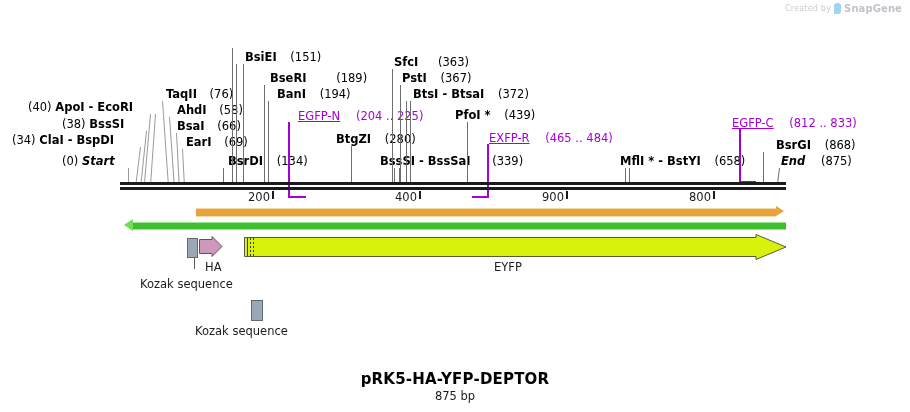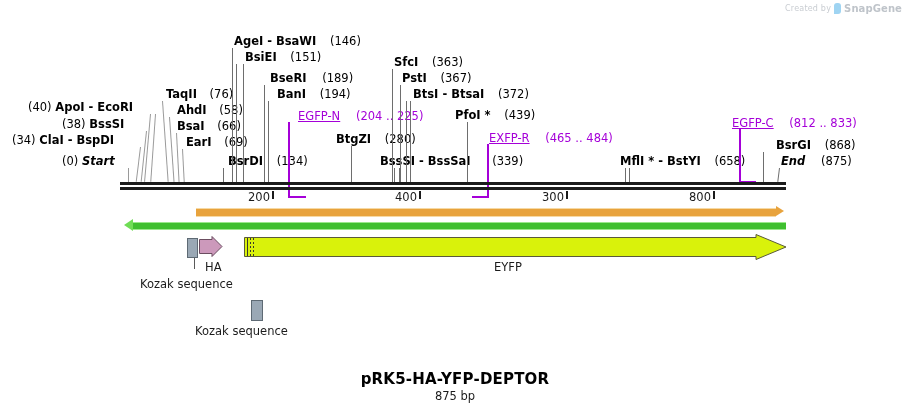--- a/index.html
+++ b/index.html
@@ -103,44 +103,40 @@
   </div>
   <div class="lbl" style="left:177px;top:120px;">
     <span class="nm">BsaI</span>
     <span class="pos" style="margin-left:9px">(66)</span>
   </div>
   <div class="lbl" style="left:186px;top:136px;">
     <span class="nm">EarI</span>
     <span class="pos" style="margin-left:9px">(69)</span>
   </div>
 
-  <div class="lbl" style="left:234px;top:35px;">
-    <span class="nm">AgeI  -  BsaWI</span>
-    <span class="pos" style="margin-left:10px">(146)</span>
-  </div>
   <div class="lbl" style="left:245px;top:51px;text-align:center;">
     <span class="nm">BsiEI</span>
     <span class="pos" style="margin-left:10px">(151)</span>
   </div>
   <div class="lbl" style="left:270px;top:72px;">
     <span class="nm">BseRI</span>
-    <span class="pos" style="margin-left:12px">(189)</span>
+    <span class="pos" style="margin-left:26px">(189)</span>
   </div>
   <div class="lbl" style="left:277px;top:88px;">
     <span class="nm">BanI</span>
     <span class="pos" style="margin-left:10px">(194)</span>
   </div>
   <div class="lbl" style="left:228px;top:155px;">
     <span class="nm">BsrDI</span>
     <span class="pos" style="margin-left:10px">(134)</span>
   </div>
 
   <div class="lbl" style="left:394px;top:56px;">
     <span class="nm">SfcI</span>
-    <span class="pos" style="margin-left:10px">(363)</span>
+    <span class="pos" style="margin-left:16px">(363)</span>
   </div>
   <div class="lbl" style="left:402px;top:72px;">
     <span class="nm">PstI</span>
     <span class="pos" style="margin-left:10px">(367)</span>
   </div>
   <div class="lbl" style="left:413px;top:88px;">
     <span class="nm">BtsI  -  BtsaI</span>
     <span class="pos" style="margin-left:10px">(372)</span>
   </div>
   <div class="lbl" style="left:455px;top:109px;">
@@ -235,21 +231,21 @@
   <div id="backbone">
     <div class="strand s1"></div>
     <div class="strand s2"></div>
   </div>
 
   <div class="tick" style="left:272px;"></div>
   <div class="ticklab" style="left:270px;">200</div>
   <div class="tick" style="left:419px;"></div>
   <div class="ticklab" style="left:417px;">400</div>
   <div class="tick" style="left:566px;"></div>
-  <div class="ticklab" style="left:564px;">300</div>
+  <div class="ticklab" style="left:564px;">900</div>
   <div class="tick" style="left:713px;"></div>
   <div class="ticklab" style="left:711px;">800</div>
 
   <div class="orangebar" style="left:196px;top:208px;width:580px;"></div>
   <div class="orangehead" style="left:776px;top:206px;"></div>
 
   <div class="greenbar" style="left:133px;top:222px;width:653px;"></div>
   <div class="greenhead" style="left:124px;top:219px;"></div>
 
   <div class="kozakbox" style="left:187px;top:238px;width:9px;height:18px;"></div>

